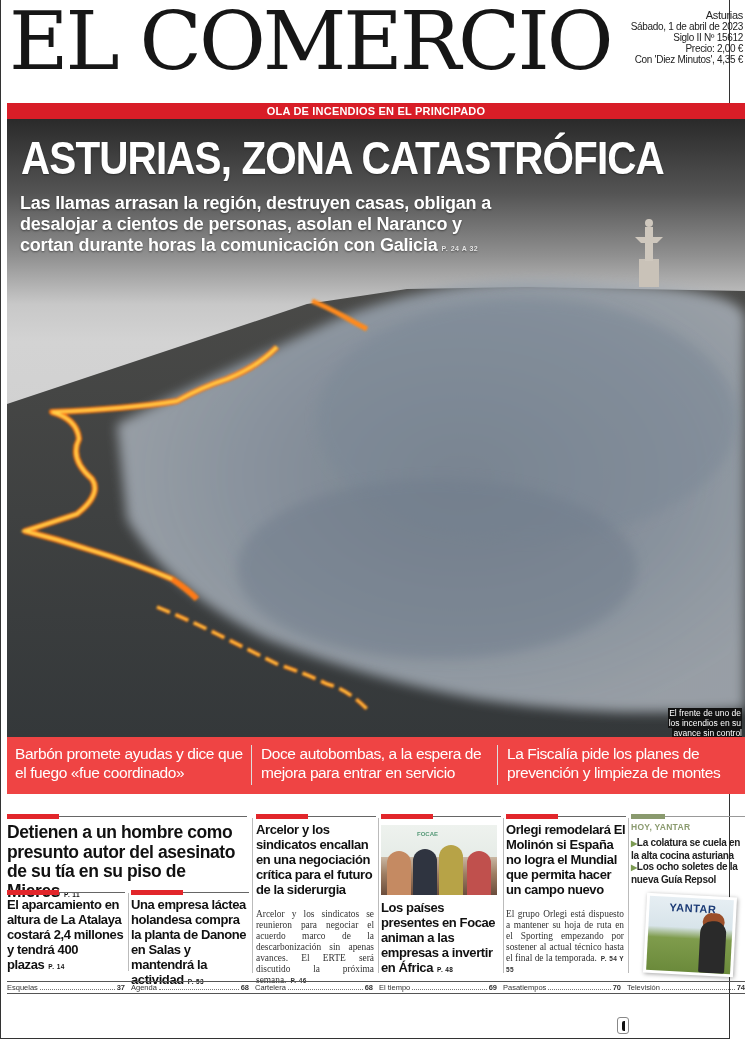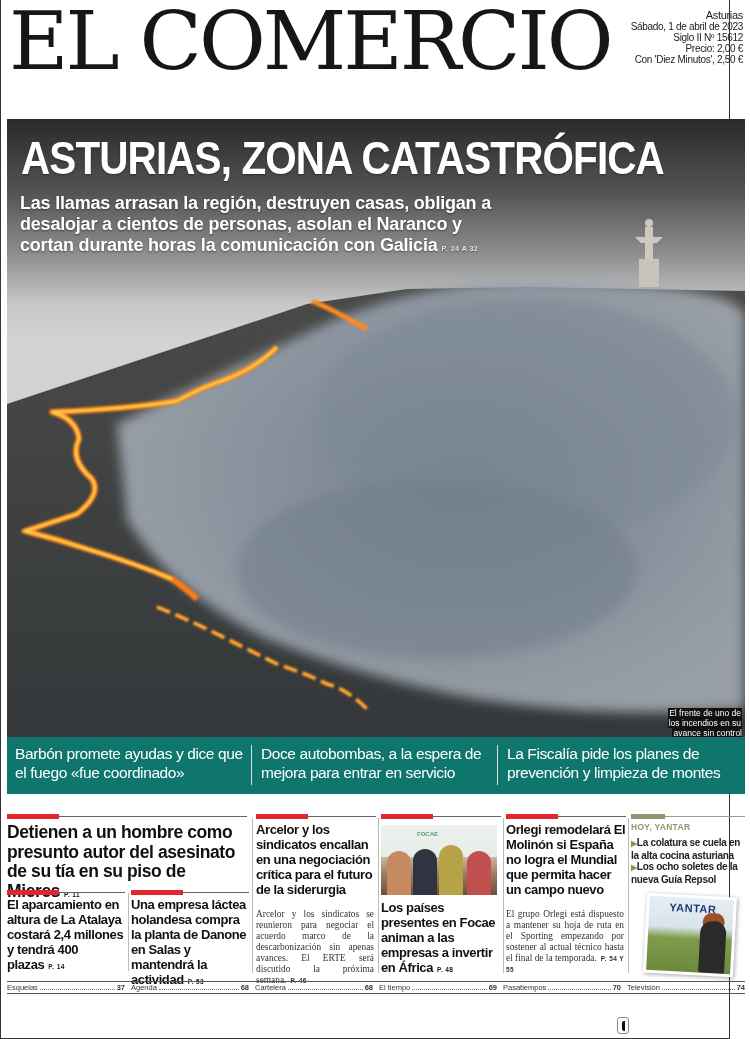--- a/index.html
+++ b/index.html
@@ -24,21 +24,21 @@
     background: linear-gradient(180deg, #2a2a2a 0%, #545454 12%, #8f8f8f 22%, #c8c8c8 30%, #d3d3d3 36%, #cfcfcf 60%, #bdbdbd 100%); }
   .hero svg { position: absolute; left: 0; top: 0; }
   .headline { position: absolute; left: 14px; top: 10px; font-weight: bold; font-size: 47px; line-height: 58px; color: #fff; letter-spacing: -1px; transform: scaleX(0.86); transform-origin: left top; white-space: nowrap; text-shadow: 0 1px 2px rgba(0,0,0,0.4); }
   .deck { position: absolute; left: 13px; top: 74px; width: 480px; font-weight: bold; font-size: 18px; line-height: 21px; color: #fff; text-shadow: 0 1px 2px rgba(0,0,0,0.45); letter-spacing: -0.2px; }
   .deck .pgref { font-size: 7px; color: #e5e5e5; letter-spacing: 0.5px; margin-left: 4px; }
   .caption { position: absolute; right: 3px; top: 565px; width: 84px; text-align: right; font-size: 8.5px; line-height: 10px; color: #fff; margin-top: 24px; }
   .caption span.cline { background: #111; padding: 0 1px; }
   .caption .credit { font-size: 6px; font-weight: bold; letter-spacing: 0.5px; }
 
   
-  .strip { position: absolute; left: 6px; top: 737px; width: 738px; height: 57px; background: #0f766e; display: flex; }
+  .strip { position: absolute; left: 6px; top: 737px; width: 738px; height: 57px; background: #ef4444; display: flex; }
   .strip .cell { flex: 1; padding: 7px 0 0 8px; color: #fff; font-size: 15.5px; line-height: 19px; letter-spacing: -0.4px; position: relative; }
   .strip .cell + .cell::before { content: ""; position: absolute; left: -2px; top: 8px; width: 1px; height: 40px; background: #ddd; }
 
   
   .lower { position: absolute; left: 6px; top: 813px; width: 740px; height: 165px; }
   .col { position: absolute; top: 0; height: 160px; }
   .col .rule { position: absolute; left: 0; top: 3px; right: 0; height: 1px; background: #666; }
   .col .accent { position: absolute; left: 0; top: 1px; width: 52px; height: 5px; background: #e2262b; }
   .vdiv { position: absolute; top: 5px; width: 1px; background: #bbb; }
   .hl { font-weight: bold; color: #111; letter-spacing: -0.4px; }
@@ -88,24 +88,25 @@
 
 <div class="page">
 
   <header class="masthead">
     <div class="logo">EL COMERCIO</div>
     <div class="edition">
       <div class="region">Asturias</div>
       <div>Sábado, 1 de abril de 2023</div>
       <div>Siglo II Nº 15612</div>
       <div>Precio: 2,00 €</div>
-      <div>Con 'Diez Minutos', 2,50 €</div>
+      <div>Con 'Diez Minutos', 4,35 €</div>
     </div>
   </header>
 
+  <div class="banner">OLA DE INCENDIOS EN EL PRINCIPADO</div>
 
   <section class="hero">
     <svg width="738" height="618" viewBox="0 0 738 618">
       <defs>
         <linearGradient id="hill" x1="0" y1="0" x2="0" y2="1">
           <stop offset="0" stop-color="#4a4a48"></stop>
           <stop offset="1" stop-color="#34383a"></stop>
         </linearGradient>
         <radialGradient id="smoke" cx="0.55" cy="0.45" r="0.6">
           <stop offset="0" stop-color="#7a8592"></stop>

